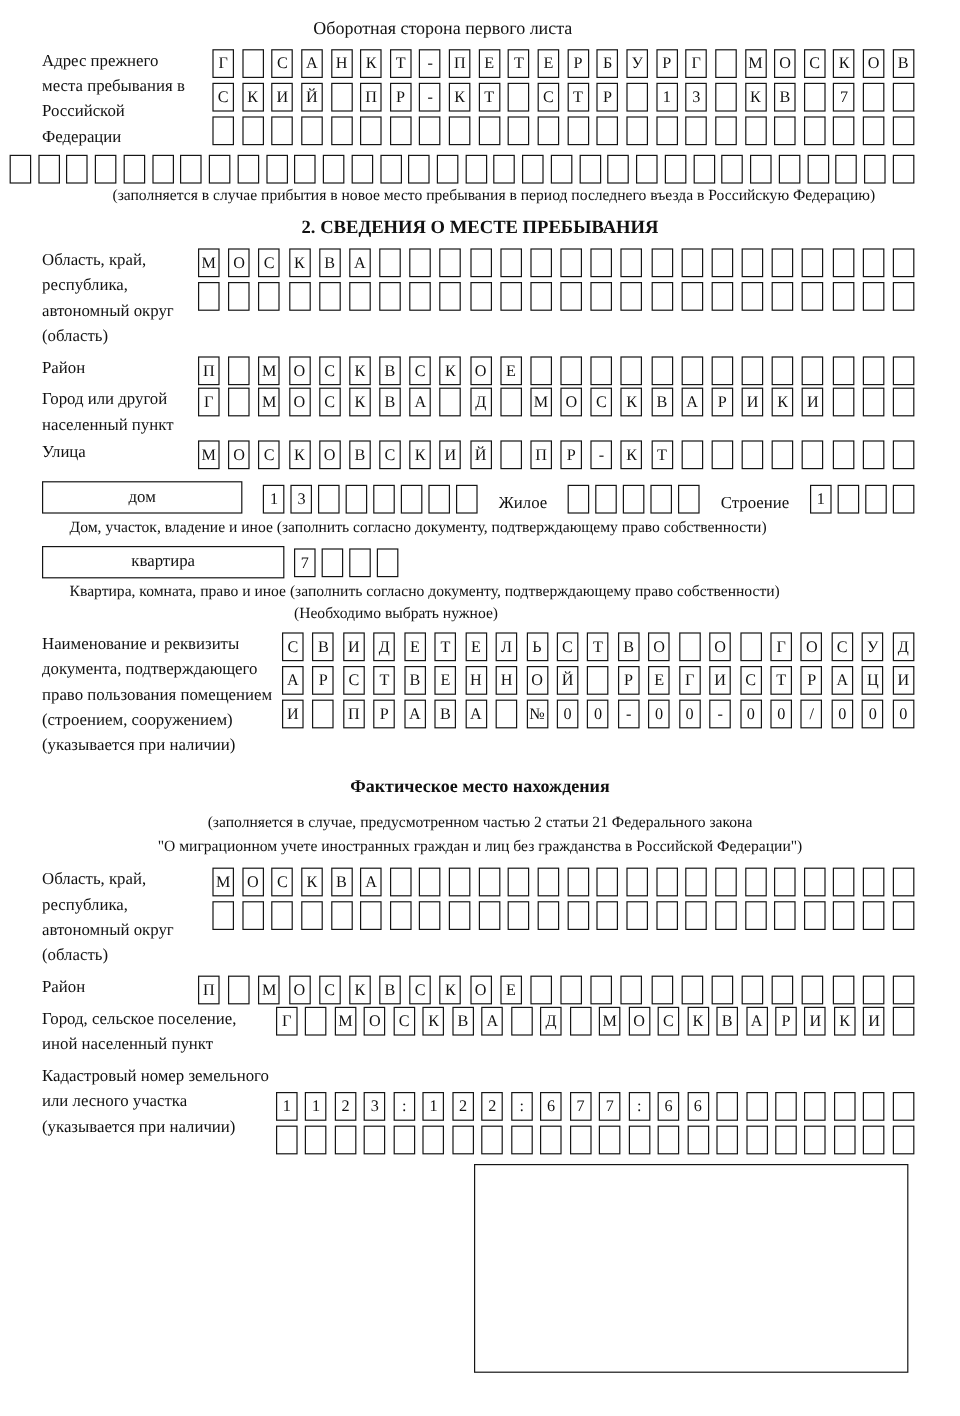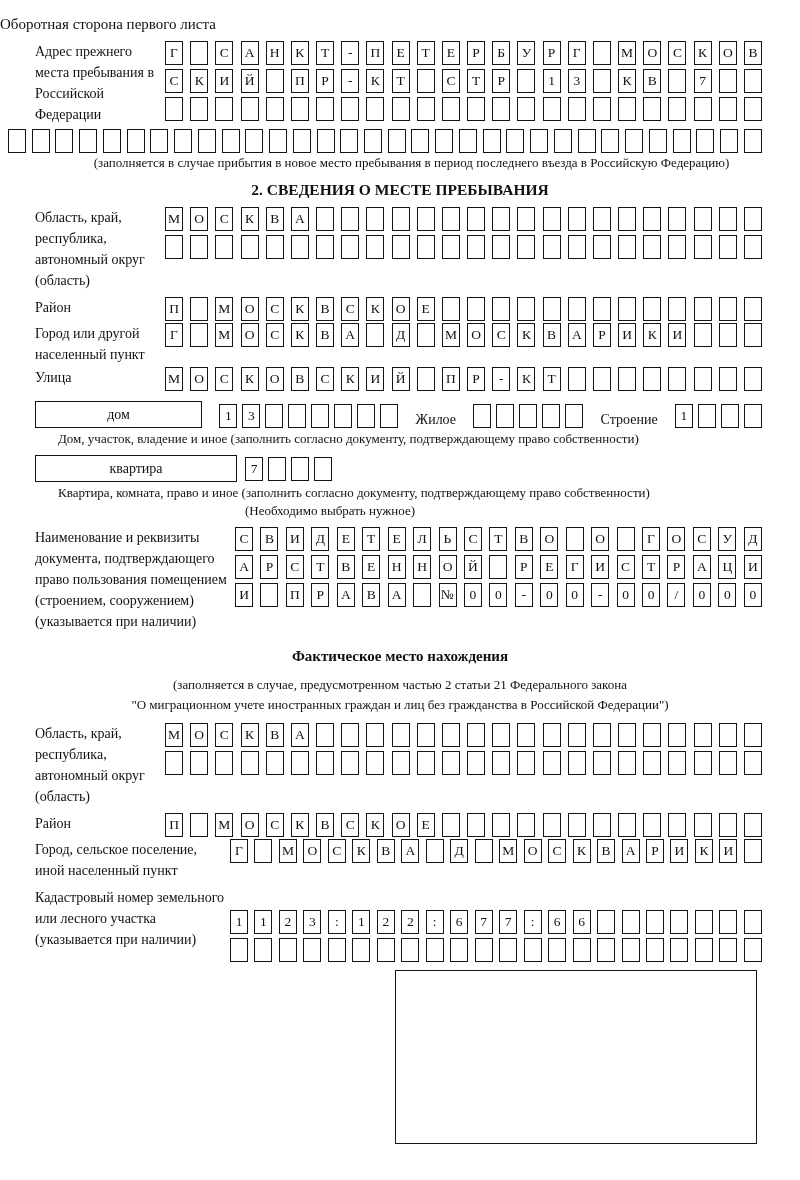--- a/index.html
+++ b/index.html
@@ -1,19 +1,19 @@
 <!DOCTYPE html>
 <html><head>
 <meta charset="utf-8">
 <style>
   html,body { margin:0; padding:0; background:#ffffff; }
   body { width:800px; height:1180px; color:#111; font-family:"Liberation Serif", serif; overflow:hidden; }
   .page { position:relative; width:800px; height:1180px; }
 
-  .header-note { text-align:left; padding:16px 62px 0 0; font-size:15px; }
+  .header-note { text-align:center; padding:16px 62px 0 0; font-size:15px; }
 
   .flexrow { display:flex; align-items:flex-start; }
   .label { font-size:14px; line-height:21px; }
   .w130 { width:130px; margin-left:35px; flex:0 0 auto; }
   .w200 { width:200px; margin-left:35px; flex:0 0 auto; }
   .w195 { width:195px; margin-left:35px; flex:0 0 auto; }
 
   .rowscol { display:flex; flex-direction:column; gap:4px; margin-right:38px; flex:1; }
   .cellrow { display:flex; justify-content:space-between; }
   .cell {
@@ -47,21 +47,21 @@
   .doc-block { margin-top:8px; }
 
   .note-lines { text-align:center; font-size:13px; line-height:20px; }
 
   .cad-offset { margin-top:23px; }
 
   .mark-box { width:360px; height:172px; border:1.8px solid #151515; margin:8px 0 0 395px; }
 
   .mt2  { margin-top:2px; }
   .mt6  { margin-top:6px; }
-  .mt8  { margin-top:8px; }
+  .mt8  { margin-top:8px;gap:12px; }
 </style>
 </head>
 <body>
 
 <div class="page">
 
   <div class="header-note">Оборотная сторона первого листа</div>
 
   <div class="flexrow mt8">
     <div class="label w130">Адрес прежнего места пребывания в Российской Федерации</div>

